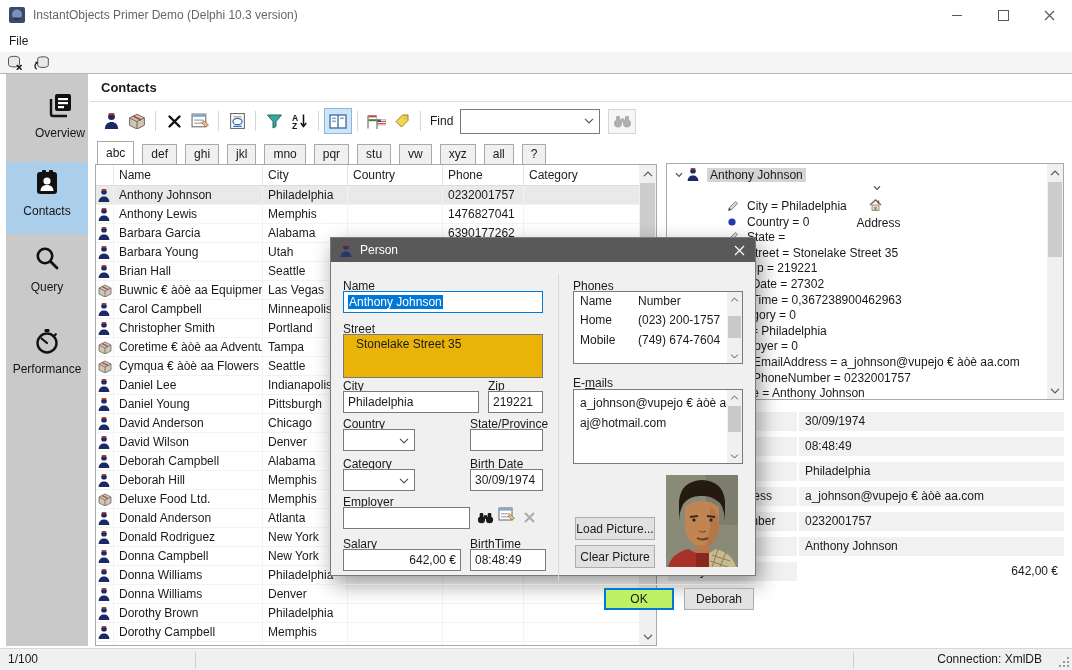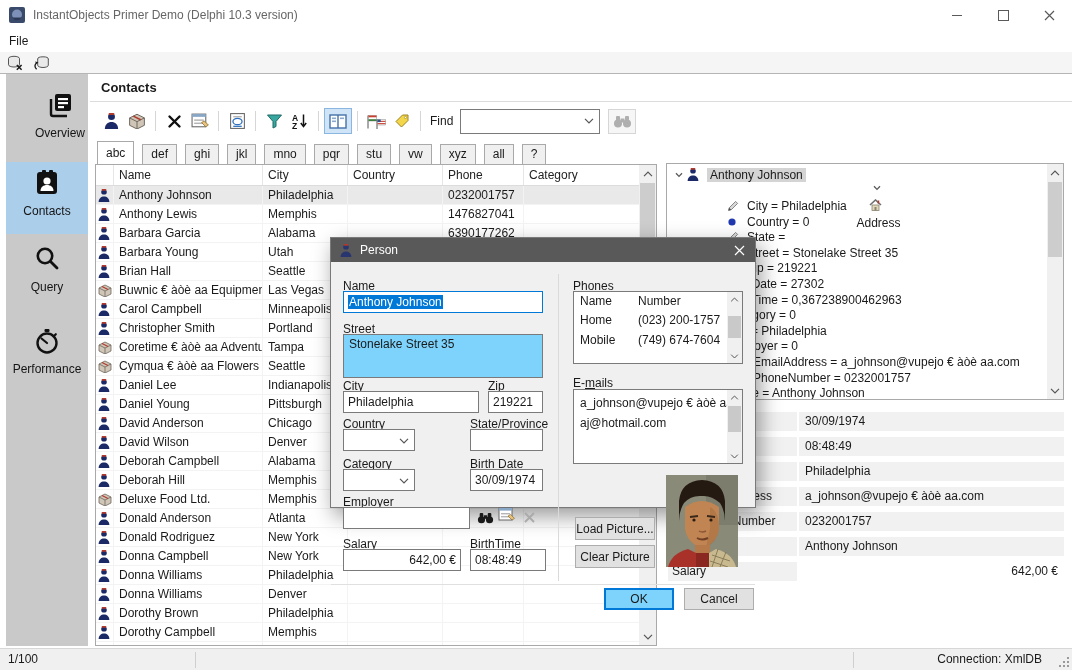--- a/index.html
+++ b/index.html
@@ -75,49 +75,49 @@
   .i-val{flex:1;background:#f1f1f1;line-height:19px;padding-left:6px;white-space:nowrap;overflow:hidden;}
   .i-row.edit .i-val{background:#fff;text-align:right;padding-right:6px;padding-left:0;}
   
   .statusbar{position:absolute;left:0;top:648px;width:1072px;height:22px;background:#f0f0f0;
              border-top:1px solid #d7d7d7;box-sizing:border-box;}
   .st-left{position:absolute;left:8px;line-height:21px;}
   .st-div{position:absolute;top:3px;width:1px;height:16px;background:#cfcfcf;}
   .st-right{position:absolute;right:30px;line-height:21px;}
   .st-grip{position:absolute;right:2px;bottom:2px;}
   
-  .dialog{position:absolute;left:330px;top:237px;width:426px;height:271px;background:#f0f0f0;
+  .dialog{position:absolute;left:330px;top:237px;width:426px;height:339px;background:#f0f0f0;
           border:1px solid #7a7a7a;box-sizing:border-box;z-index:50;box-shadow:4px 8px 20px rgba(0,0,0,.4);}
   .dlg-title{position:absolute;left:0;top:0;right:0;height:24px;background:#595959;color:#fff;
              display:flex;align-items:center;}
   .dlg-title .t-ic{margin:0 8px 0 9px;}
   .dlg-close{position:absolute;right:0;top:0;width:32px;height:24px;display:flex;align-items:center;justify-content:center;}
   .dlbl{position:absolute;white-space:nowrap;}
   .dlbl u{text-decoration:underline;}
   .dinput{position:absolute;background:#fff;border:1px solid #7a7a7a;box-sizing:border-box;height:22px;
           line-height:20px;padding:0 4px;white-space:nowrap;overflow:hidden;}
   .dinput.focus{border-color:#0078d7;}
   .dinput .seltxt{background:#0078d7;color:#fff;padding:0 1px;}
-  .darea{position:absolute;background:#7dd3fc;border:1px solid #7a7a7a;box-sizing:border-box;padding:2px 5px;}
+  .darea{position:absolute;background:#eab308;border:1px solid #7a7a7a;box-sizing:border-box;padding:2px 12px;}
   .dcombo{position:absolute;background:#fff;border:1px solid #7a7a7a;box-sizing:border-box;height:22px;}
   .dcombo .arrow{position:absolute;right:5px;top:8px;}
   .vdiv{position:absolute;left:227px;top:36px;width:1px;height:307px;background:#dadada;}
   .dlist{position:absolute;background:#fff;border:1px solid #7a7a7a;box-sizing:border-box;overflow:hidden;}
   .ph-head{display:flex;height:18px;line-height:18px;padding-left:6px;}
   .ph-head span:first-child{width:58px;}
   .ph-row{display:flex;height:20px;line-height:20px;padding-left:6px;}
   .ph-row span:first-child{width:58px;}
   .em-item{height:20px;line-height:20px;padding-left:6px;white-space:nowrap;overflow:hidden;}
   .lscroll{position:absolute;right:0;top:0;bottom:0;width:15px;background:#f0f0f0;}
   .ls-up,.ls-down{position:absolute;left:0;width:15px;height:14px;display:flex;align-items:center;justify-content:center;}
   .ls-up{top:0}.ls-down{bottom:0}
   .ls-thumb{position:absolute;left:1px;width:13px;background:#c9c9c9;}
   .dbtn{position:absolute;background:#e1e1e1;border:1px solid #adadad;box-sizing:border-box;
         display:flex;align-items:center;justify-content:center;}
-  .dbtn.default{border:2px solid #0078d7;background:#7dd3fc;}
+  .dbtn.default{border:2px solid #0078d7;background:#bef264;}
   .emp-ic{position:absolute;display:flex;align-items:center;justify-content:center;width:18px;height:18px;}
   .photo{position:absolute;left:335px;top:237px;width:72px;height:92px;}
   .btm-rule{position:absolute;left:0;right:0;top:346px;height:1px;background:#e0e0e0;}
   .rot180{transform:rotate(180deg);}
 </style>
 </head>
 <body>
 
 <div class="titlebar">
   <span class="app-ico">
@@ -1074,14 +1074,14 @@
           <path d="M44 86 L62 92"></path>
           <path d="M52 74 L46 92"></path>
           <path d="M60 77 L54 92"></path>
         </g>
       <rect x="30" y="78" width="13" height="14" fill="#8a2720"></rect>
     </svg>
   </div>
 
   <div class="btm-rule"></div>
   <div class="dbtn default" style="left:273px;top:350px;width:70px;height:22px">OK</div>
-  <div class="dbtn" style="left:353px;top:350px;width:70px;height:22px">Cancel</div>
+  <div class="dbtn" style="left:353px;top:350px;width:70px;height:22px">Deborah</div>
 </div>
 
 </body></html>

